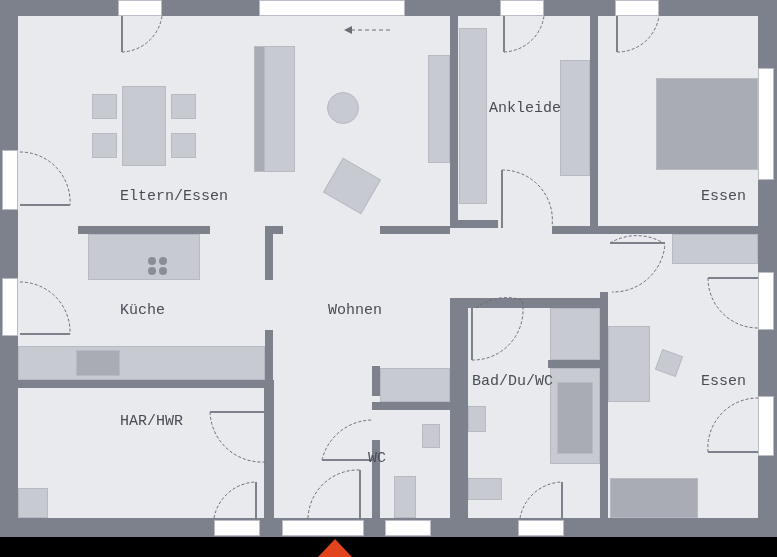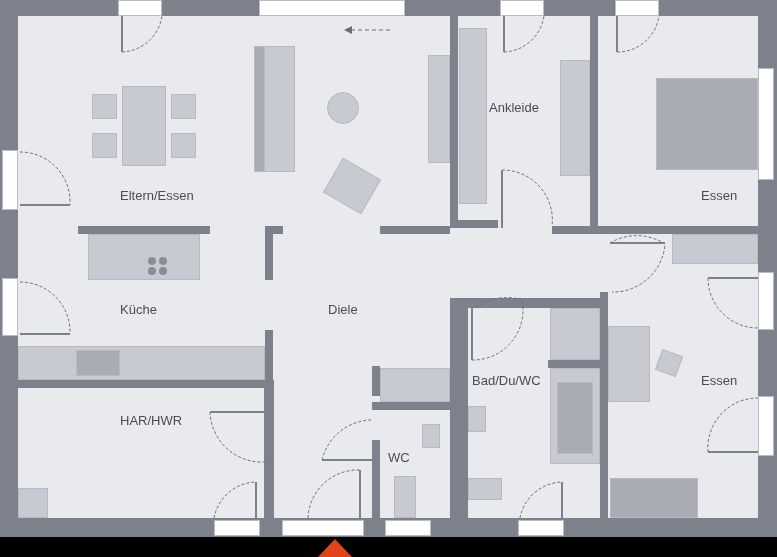--- a/index.html
+++ b/index.html
@@ -3,21 +3,21 @@
 <meta charset="utf-8">
 <style>
   html, body { margin:0; padding:0; }
   body { width:777px; height:557px; background:#000; position:relative; overflow:hidden; font-family:"DejaVu Sans","Liberation Sans",sans-serif; }
   .plan { position:absolute; left:0; top:0; width:777px; height:537px; background:#7d818c; }
   .floor { position:absolute; background:#e8eaee; }
   .wall { position:absolute; background:#7d818c; }
   .furn { position:absolute; background:#c8cad1; border:1px solid #b7bac2; box-sizing:border-box; }
   .furn.dark { background:#a9acb5; }
   .win { position:absolute; background:#fff; border:1px solid #b9bcc4; box-sizing:border-box; }
-  .label { position:absolute; color:#4a4d55; font-size:13px; font-family:Liberation Sans, sans-serif; white-space:nowrap; }
+  .label { position:absolute; color:#4a4d55; font-size:15px; font-family:Liberation Mono, monospace; white-space:nowrap; }
   .entry { position:absolute; left:318px; top:539px; width:0; height:0; border-left:17px solid transparent; border-right:17px solid transparent; border-bottom:18px solid #e2451d; }
   svg { position:absolute; }
 </style>
 </head>
 <body>
 
 <div class="plan">
 
   <div class="floor" style="left:18px;top:16px;width:432px;height:212px;"></div>
   <div class="floor" style="left:458px;top:16px;width:132px;height:212px;"></div>
@@ -147,20 +147,20 @@
 
   <div class="furn" style="left:608px;top:326px;width:42px;height:76px;"></div>
   <div class="furn" style="left:658px;top:352px;width:22px;height:22px;transform:rotate(20deg);"></div>
   <div class="furn" style="left:672px;top:234px;width:86px;height:30px;"></div>
   <div class="furn dark" style="left:610px;top:478px;width:88px;height:40px;"></div>
 
   <div class="label" style="left:120px;top:188px;">Eltern/Essen</div>
   <div class="label" style="left:489px;top:100px;">Ankleide</div>
   <div class="label" style="left:701px;top:188px;">Essen</div>
   <div class="label" style="left:120px;top:302px;text-align:right;">Küche</div>
-  <div class="label" style="left:328px;top:302px;">Diele</div>
+  <div class="label" style="left:328px;top:302px;">Wohnen</div>
   <div class="label" style="left:472px;top:373px;">Bad/Du/WC</div>
   <div class="label" style="left:701px;top:373px;">Essen</div>
   <div class="label" style="left:120px;top:413px;">HAR/HWR</div>
-  <div class="label" style="left:388px;top:450px;">WC</div>
+  <div class="label" style="left:368px;top:450px;">WC</div>
 </div>
 
 <div class="entry"></div>
 
 </body></html>

